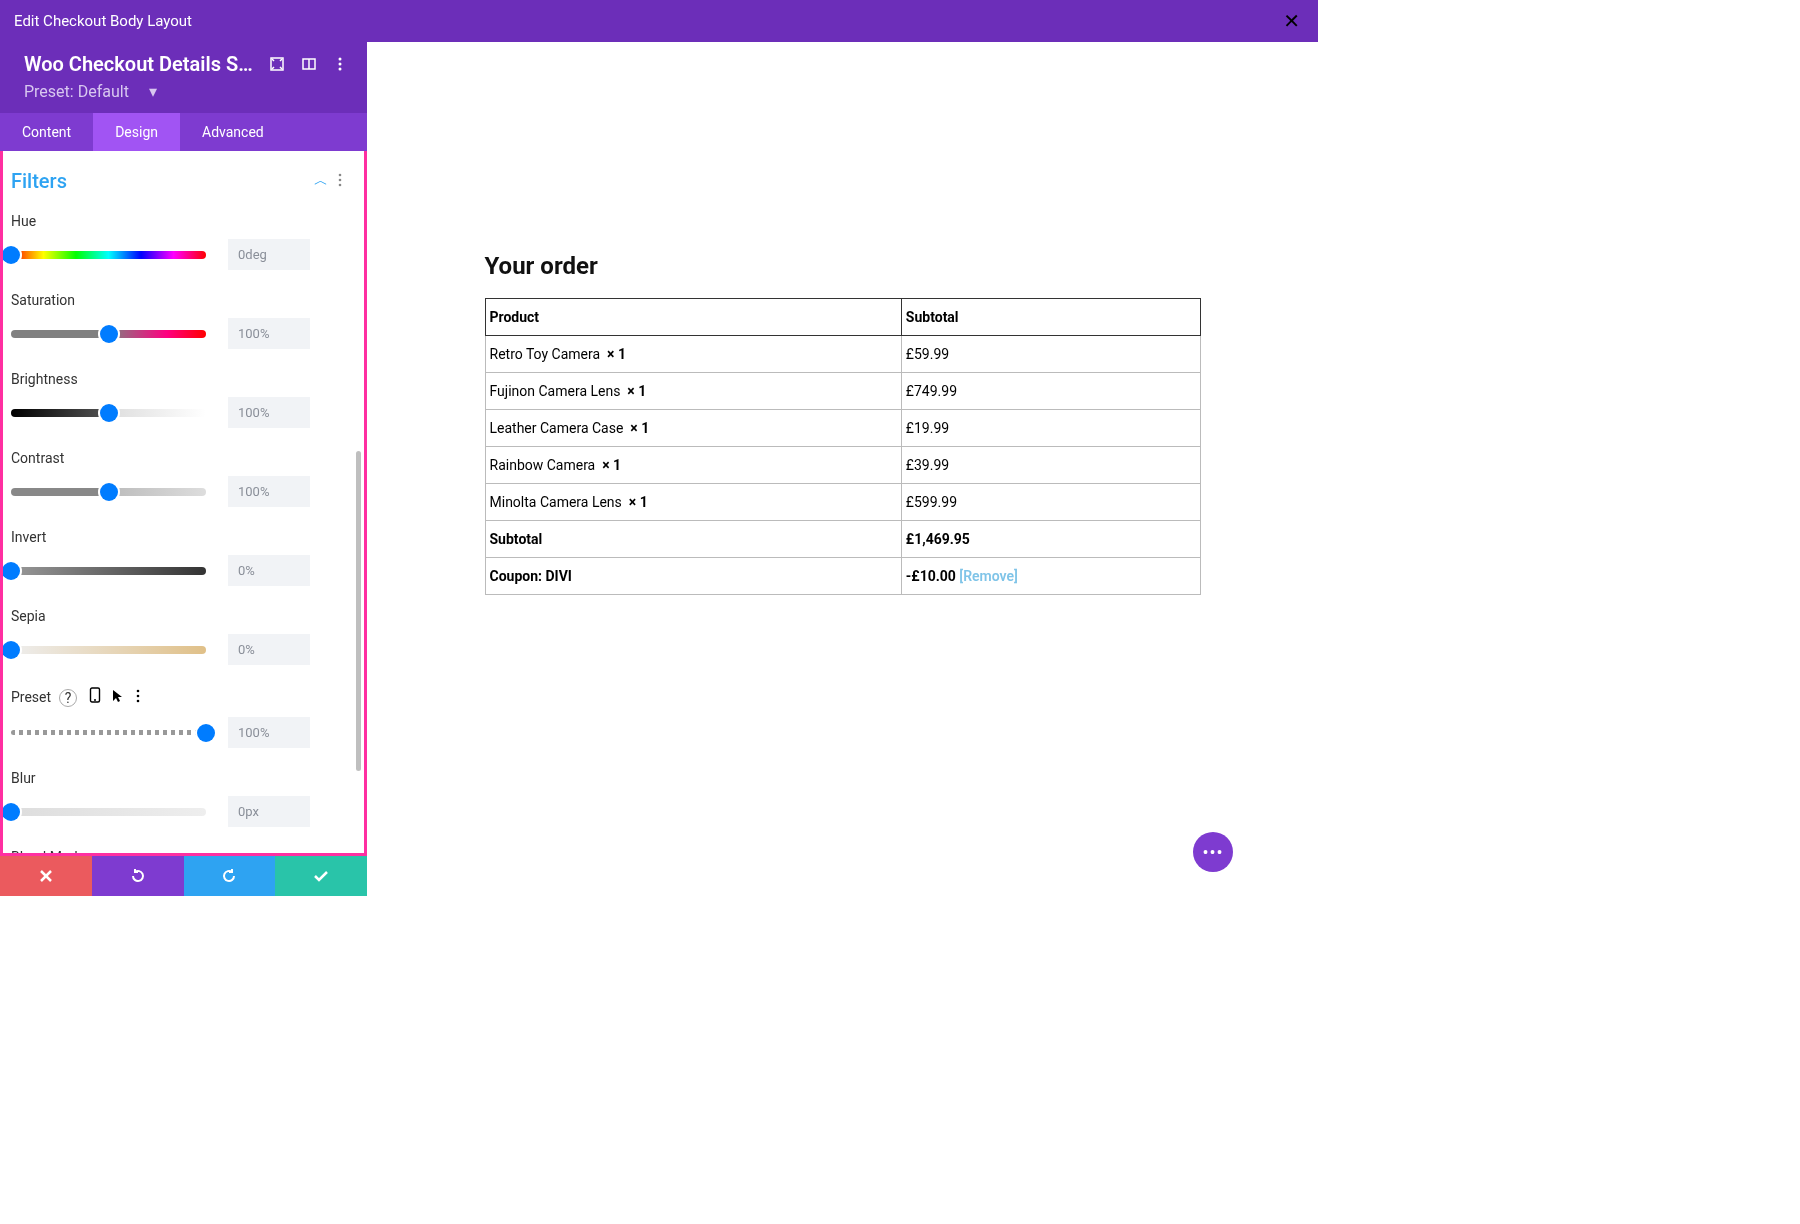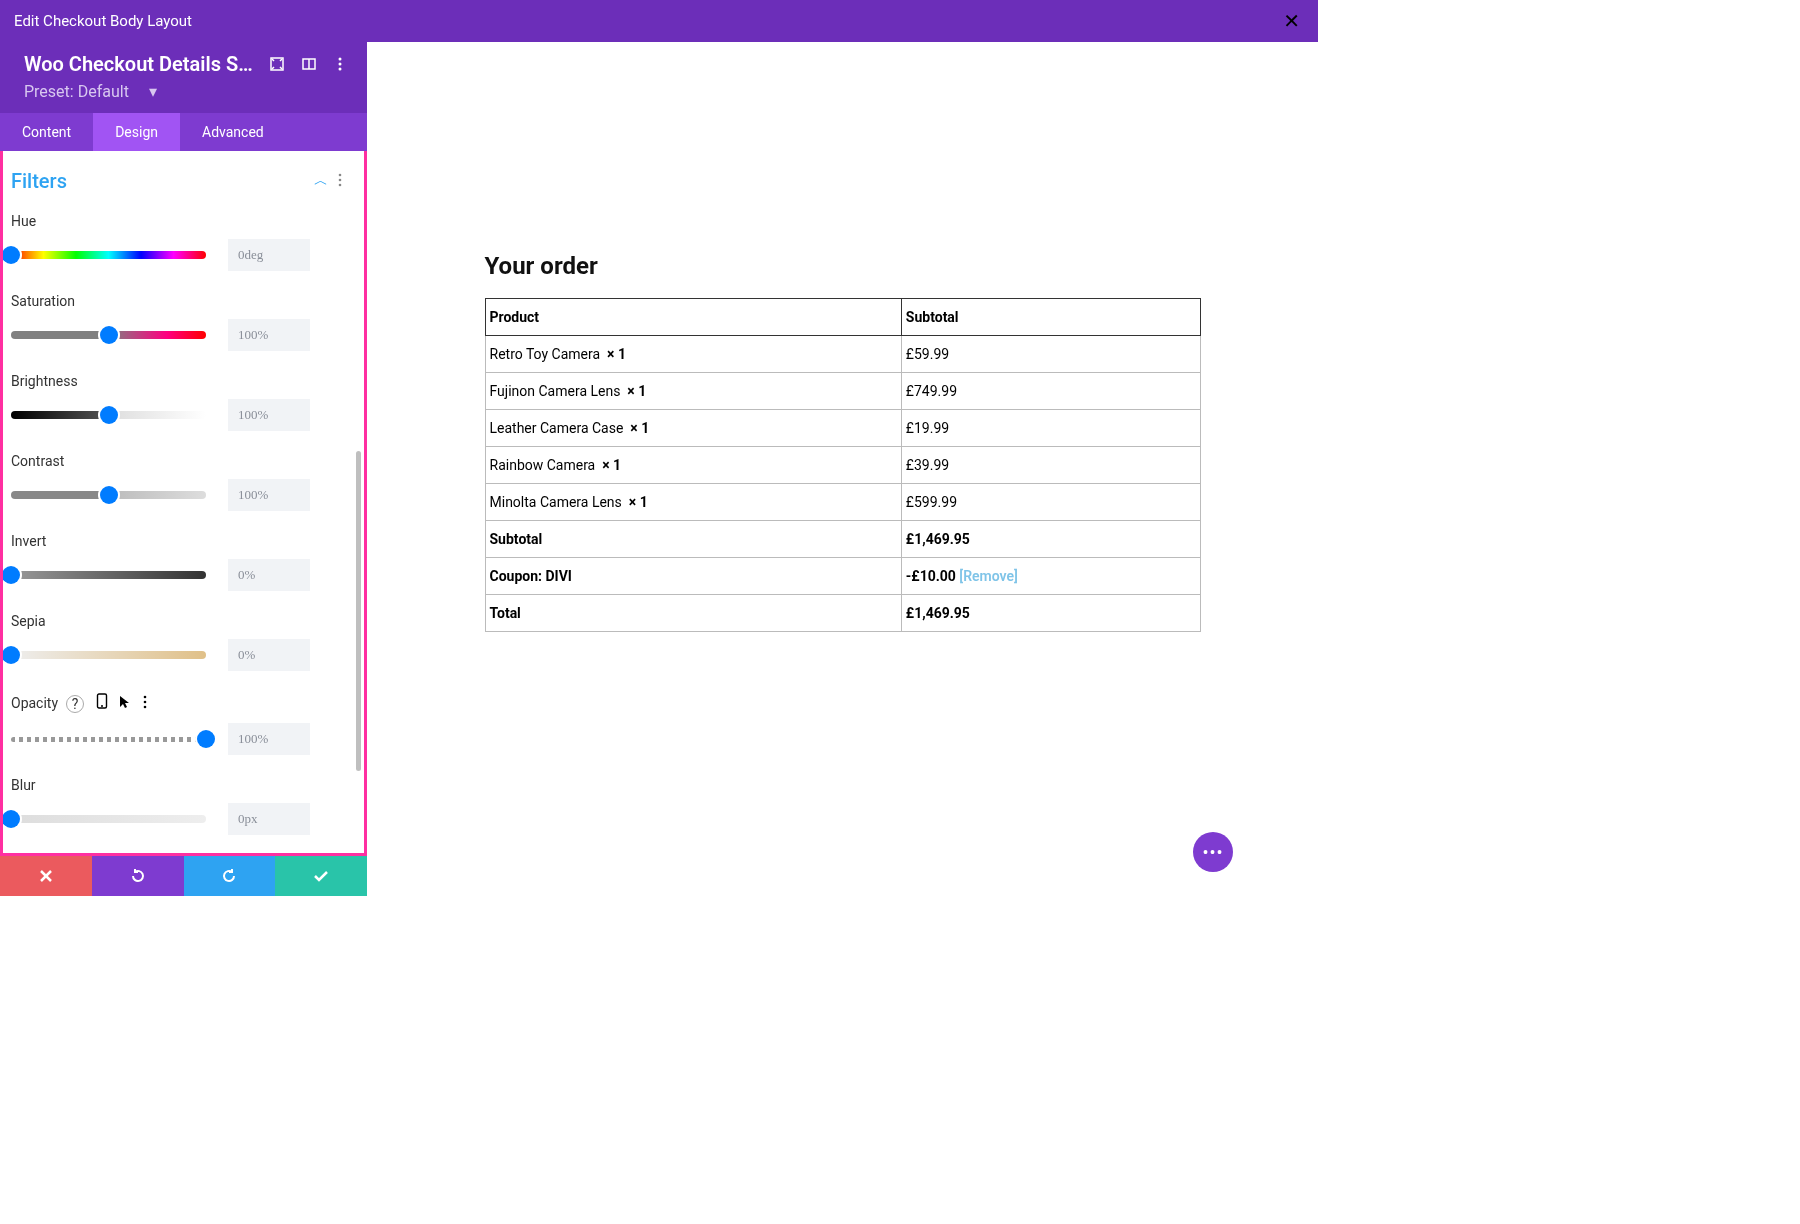--- a/index.html
+++ b/index.html
@@ -30,21 +30,21 @@
   .section-title { color: #2ea3f2; font-size: 20px; font-weight: 500; }
   .section-icons { display: flex; align-items: center; gap: 10px; }
   .chevron-up { color: #2ea3f2; font-size: 14px; cursor: pointer; }
   .section-menu { color: #888; cursor: pointer; }
 
   .control { margin-bottom: 22px; }
   .control-label { font-size: 14px; color: #333; font-weight: 400; margin-bottom: 10px; display: flex; align-items: center; gap: 8px; }
   .control-row { display: flex; align-items: center; gap: 22px; }
   .slider-track { position: relative; flex: 0 0 195px; height: 8px; border-radius: 4px; background: #ddd; }
   .slider-thumb { position: absolute; top: 50%; width: 18px; height: 18px; background: #007cff; border-radius: 50%; transform: translate(-50%, -50%); cursor: pointer; box-shadow: 0 0 0 2px #fff; }
-  .value-box { background: #f1f3f6; color: #8a8f99; font-size: 13px; padding: 8px 10px; border-radius: 0; min-width: 82px; text-align: left; font-family: Liberation Serif, serif; }
+  .value-box { background: #f1f3f6; color: #8a8f99; font-size: 13px; padding: 8px 10px; border-radius: 0; min-width: 82px; text-align: left; }
 
   .track-hue { background: linear-gradient(90deg, #f00, #ff0, #0f0, #0ff, #00f, #f0f, #f00); }
   .track-sat { background: linear-gradient(90deg, #808080 0%, #808080 50%, #ff0080 80%, #ff0000 100%); }
   .track-bright { background: linear-gradient(90deg, #000, #555 50%, #ddd 50%, #fff); }
   .track-contrast { background: linear-gradient(90deg, #888, #888 50%, #bbb 50%, #ddd); }
   .track-invert { background: linear-gradient(90deg, #999, #333); }
   .track-sepia { background: linear-gradient(90deg, #eee, #e0c088); }
   .track-opacity { background: repeating-linear-gradient(90deg, #999 0 4px, transparent 4px 8px); height: 5px; }
   .track-blur { background: linear-gradient(90deg, #ddd, #eee); }
 
@@ -191,21 +191,21 @@
         <div class="control-row">
           <div class="slider-track track-sepia">
             <div class="slider-thumb" style="left:0%"></div>
           </div>
           <div class="value-box">0%</div>
         </div>
       </div>
 
       <div class="control">
         <div class="control-label">
-          <span>Opacity</span>
+          <span>Preset</span>
           <span class="opacity-icons">
             <span class="help-circ">?</span>
             <span>
               <svg width="12" height="16" viewBox="0 0 12 16" fill="none" stroke="#000" stroke-width="1.4">
                   <rect x="1.5" y="1" width="9" height="14" rx="1.5"></rect>
                   <line x1="5" y1="13" x2="7" y2="13"></line>
                 </svg>
             </span>
             <span>
               <svg width="12" height="14" viewBox="0 0 12 14" fill="#000">
@@ -316,21 +316,17 @@
           <td>Subtotal</td>
           <td>£1,469.95</td>
         </tr>
         <tr class="tot-row">
           <td>Coupon: DIVI</td>
           <td>
             <span>-£10.00</span>
             <span class="remove-link">[Remove]</span>
           </td>
         </tr>
-        <tr class="tot-row">
-          <td>Total</td>
-          <td>£1,469.95</td>
-        </tr>
       </tfoot>
     </table>
   </div>
   <div class="fab">•••</div>
 </div>
 
 </body></html>

